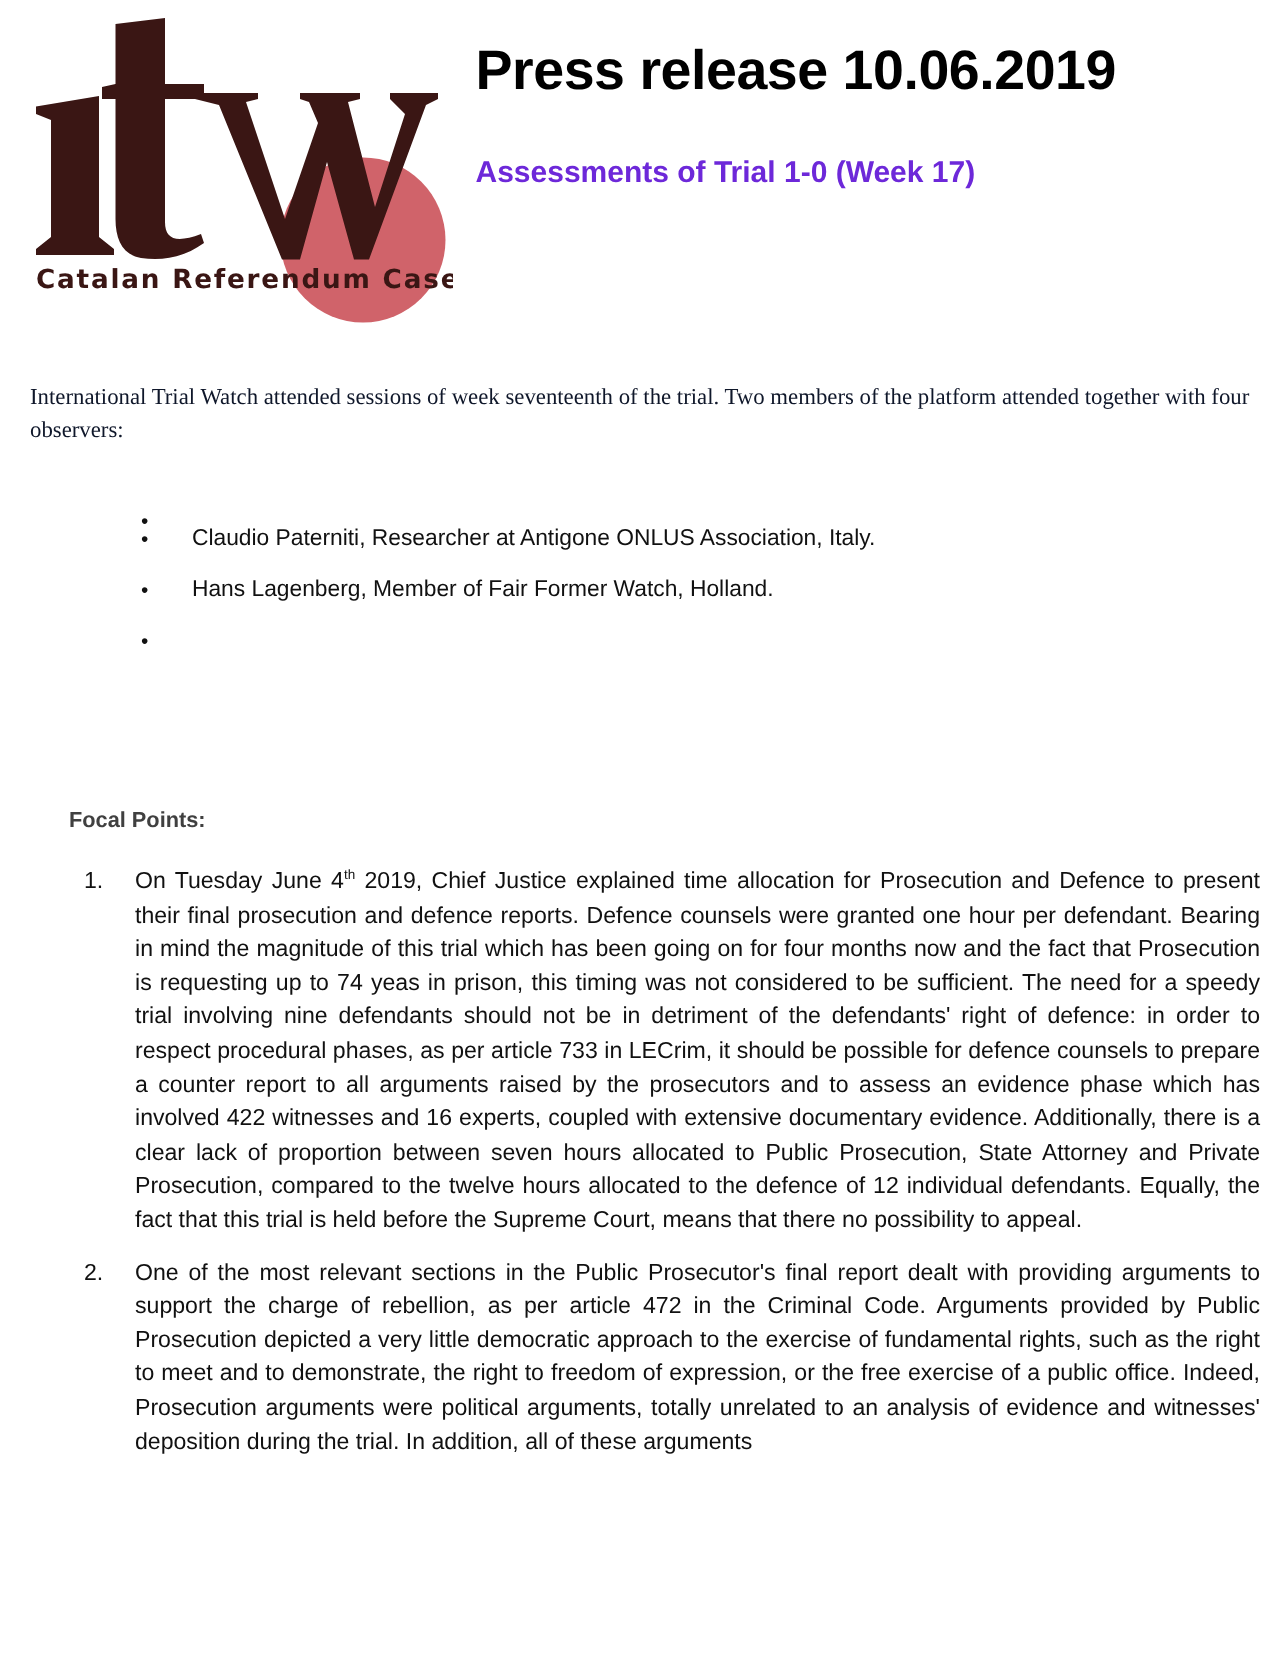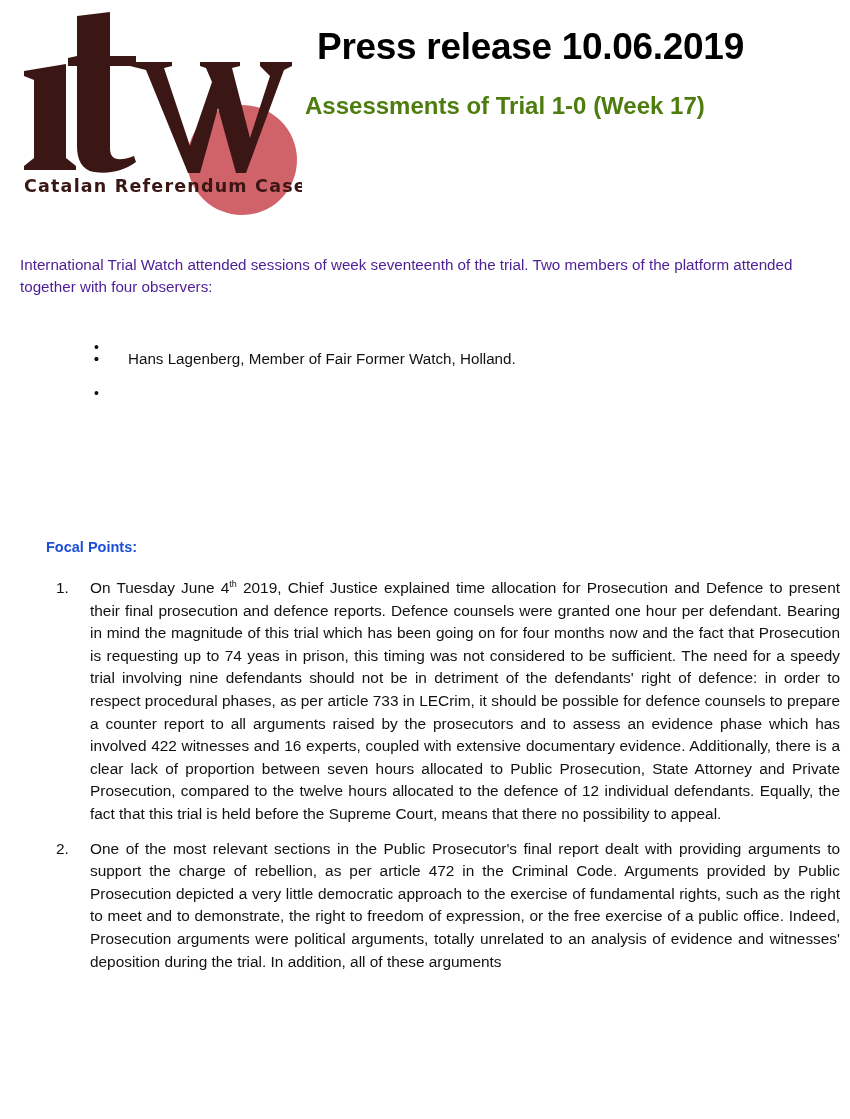--- a/index.html
+++ b/index.html
@@ -5,31 +5,31 @@
   html, body { margin: 0; padding: 0; background: #ffffff; }
   body { width: 850px; height: 1119px; overflow: hidden; position: relative;
          font-family: "Liberation Sans", sans-serif; color: #111; }
 
   .logo { position: absolute; left: 22px; top: 8px; width: 280px; height: 215px; text-align: right; }
   .logo svg { width: 100%; height: 100%; }
 
   .title { position: absolute; left: 305px; top: 14px; margin: 12px;
            font-family: "Liberation Sans", sans-serif; font-weight: bold; font-size: 37px;
            color: #000; letter-spacing: -0.3px; white-space: nowrap; }
-  .subtitle { position: absolute; left: 305px; top: 92px; margin: 0;
-              font-weight: bold; font-size: 24px; color: #4d7c0f; white-space: nowrap; }
+  .subtitle { position: absolute; left: 305px; top: 92px; margin: 12px;
+              font-weight: bold; font-size: 20px; color: #6d28d9; white-space: nowrap; }
 
   .intro { position: absolute; left: 20px; top: 254px; width: 815px; margin: 0;
-           font-size: 15.2px; line-height: 22px; color: #4c1d95; }
+           font-size: 15.2px; line-height: 22px; color: #0f172a; font-family: Liberation Serif, serif; }
 
   .observers { position: absolute; left: 92px; top: 336px; width: 745px; margin: 0; padding: 0; list-style: none; }
   .observers li { position: relative; padding-left: 36px; font-size: 15.2px; line-height: 22px; margin-bottom: 12px; }
   .observers li .bullet { position: absolute; left: 2px; top: 0; font-size: 14px; }
 
-  .focal-heading { position: absolute; left: 46px; top: 539px; margin: 0; font-weight: bold; font-size: 14.5px; color: #1d4ed8; }
+  .focal-heading { position: absolute; left: 46px; top: 539px; margin: 0; font-weight: bold; font-size: 14.5px; color: #404040; }
 
   .points { position: absolute; left: 52px; top: 577px; width: 788px; margin: 0; padding: 0; list-style: none; }
   .points li { position: relative; padding-left: 38px; font-size: 15.4px; line-height: 22.6px;
                text-align: justify; margin-bottom: 12px; }
   .points li .num { position: absolute; left: 4px; top: 0; }
   .points sup { font-size: 9px; line-height: 0; vertical-align: super; }
 </style>
 </head>
 <body>
 
@@ -50,20 +50,21 @@
 <h2 class="subtitle">Assessments of Trial 1-0 (Week 17)</h2>
 
 <p class="intro">International Trial Watch attended sessions of week seventeenth of the trial. Two members of the platform attended together with four observers:</p>
 
 <ul class="observers">
   <li>
     <span class="bullet">•</span>
   </li>
   <li>
     <span class="bullet">•</span>
+    <span>Claudio Paterniti, Researcher at Antigone ONLUS Association, Italy.</span>
   </li>
   <li>
     <span class="bullet">•</span>
     <span>Hans Lagenberg, Member of Fair Former Watch, Holland.</span>
   </li>
   <li>
     <span class="bullet">•</span>
   </li>
 </ul>
 

